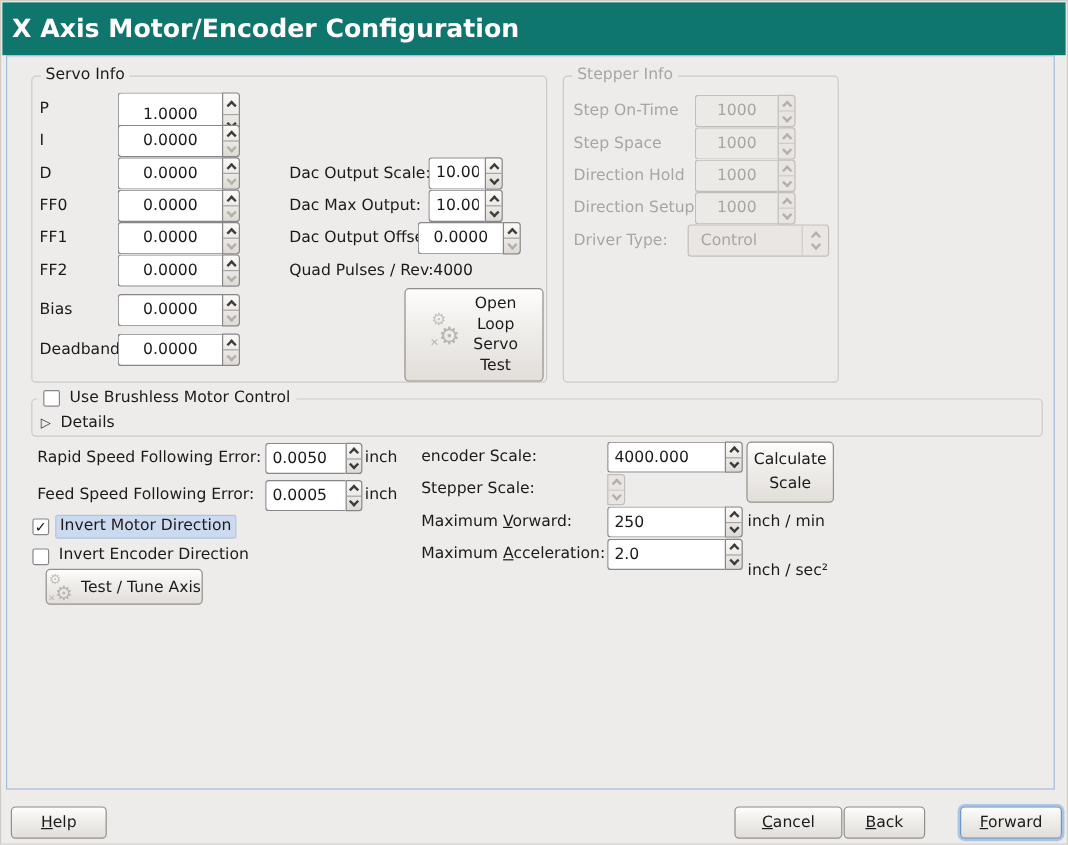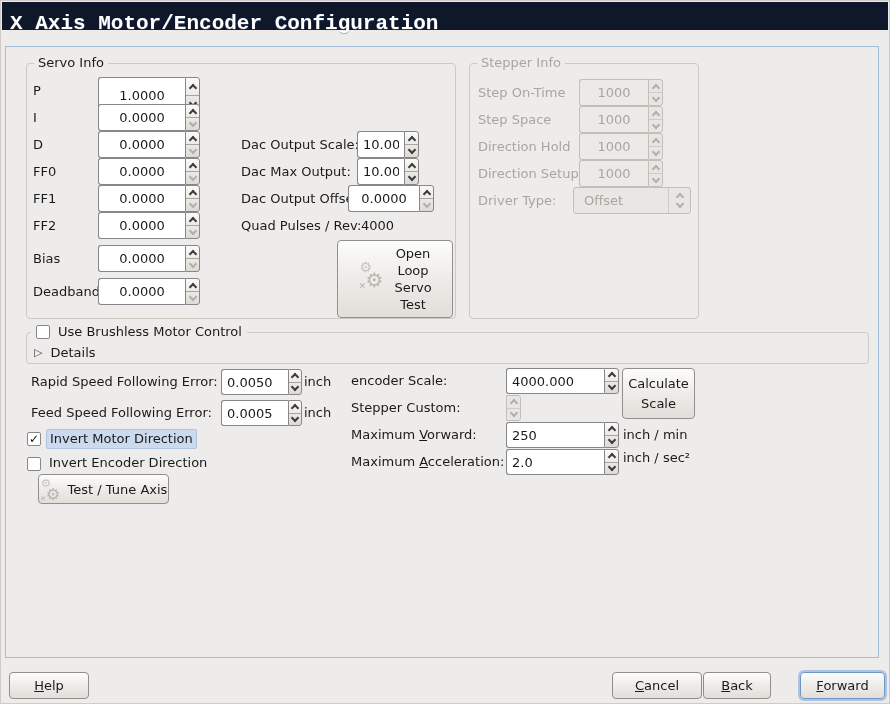--- a/index.html
+++ b/index.html
@@ -7,22 +7,22 @@
   body {
     width:890px; height:704px; overflow:hidden;
     font-family:"DejaVu Sans","Liberation Sans",sans-serif;
     font-size:13px; color:#1a1a1a; background:#eeecea;
   }
   .win { position:relative; width:890px; height:704px;
          border:1px solid #cfcbc7; background:#eeecea; }
   .abs { position:absolute; }
 
   
-  .titlebar { position:absolute; left:1px; top:1px; width:886px; height:28px;
-              background:#0f172a;font-family:Liberation Mono, monospace; }
+  .titlebar { position:absolute; left:1px; top:1px; width:886px; height:44px;
+              background:#0f766e; }
   .titlebar span { position:absolute; left:8px; top:0; line-height:44px;
                    font-size:21px; font-weight:bold; color:#ffffff;
                    text-shadow:0 1px 1px rgba(70,100,140,.45); }
 
   
   .panel { position:absolute; left:4px; top:45px; width:874px; height:612px;
            border:1px solid #a5bdd8; }
 
   
   .group { position:absolute; border:1px solid #cdc9c4; border-radius:4px; }
@@ -310,21 +310,21 @@
           <i class="chev cu lt"></i>
         </div>
       <div>
           <i class="chev cd lt"></i>
         </div>
     </div>
   </div>
 
   <div class="lbl dtext" style="left:477px;top:186px;line-height:27px;">Driver Type:</div>
   <div class="combo" style="left:572px;top:186px;width:118px;height:27px;">
-    <span class="ctext">Offset</span>
+    <span class="ctext">Control</span>
     <span class="carr">
       <i class="chev cu lt" style="margin:0;"></i>
         <i class="chev cd lt" style="margin:0;"></i>
     </span>
   </div>
 
   <div class="group" style="left:25px;top:331px;width:843px;height:32px;"></div>
   <div class="abs" style="left:30px;top:322px;height:17px;display:flex;align-items:center;gap:8px;background:#eeecea;padding:0 5px;z-index:3;">
     <span class="cb" style="position:static;"></span>
     <span style="font-weight:normal;">Use Brushless Motor Control</span>
@@ -389,21 +389,21 @@
       <div>
           <i class="chev cd"></i>
         </div>
     </div>
   </div>
   <div class="btn prelines" style="left:621px;top:367px;width:73px;height:51px;line-height:20px;">
     <span class="prelines" style="line-height:20px;">Calculate
 Scale</span>
   </div>
 
-  <div class="lbl" style="left:350px;top:394px;line-height:26px;">Stepper Custom:</div>
+  <div class="lbl" style="left:350px;top:394px;line-height:26px;">Stepper Scale:</div>
   <div class="spin dis" style="left:505px;top:394px;width:113px;height:26px;">
     <div class="sb">
       <div class="up">
           <i class="chev cu lt"></i>
         </div>
       <div>
           <i class="chev cd lt"></i>
         </div>
     </div>
   </div>
@@ -427,21 +427,21 @@
     <input value="2.0" style="">
     <div class="sb">
       <div class="up">
           <i class="chev cu"></i>
         </div>
       <div>
           <i class="chev cd"></i>
         </div>
     </div>
   </div>
-  <div class="lbl" style="left:622px;top:444px;line-height:26px;">inch / sec²</div>
+  <div class="lbl" style="left:622px;top:462px;line-height:26px;">inch / sec²</div>
 
   <div class="btn" style="left:8px;top:671px;width:80px;height:27px;">
     <span><span class="u">H</span><span>elp</span></span>
   </div>
   <div class="btn" style="left:611px;top:671px;width:90px;height:27px;">
     <span><span class="u">C</span><span>ancel</span></span>
   </div>
   <div class="btn" style="left:702px;top:671px;width:68px;height:27px;">
     <span><span class="u">B</span><span>ack</span></span>
   </div>

